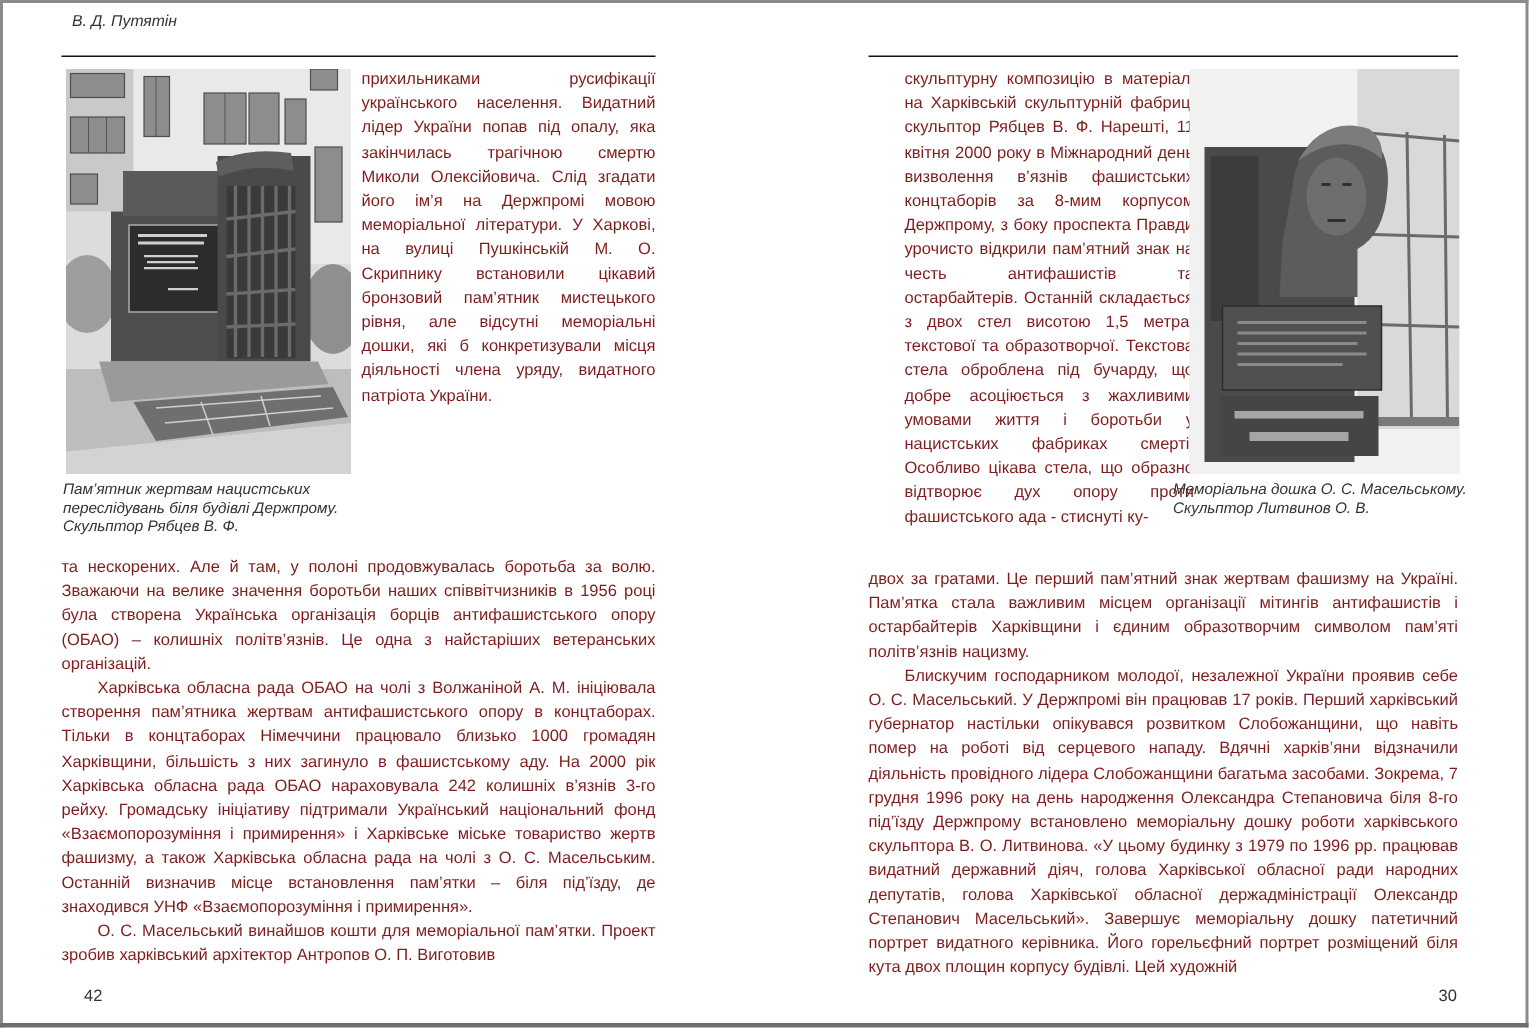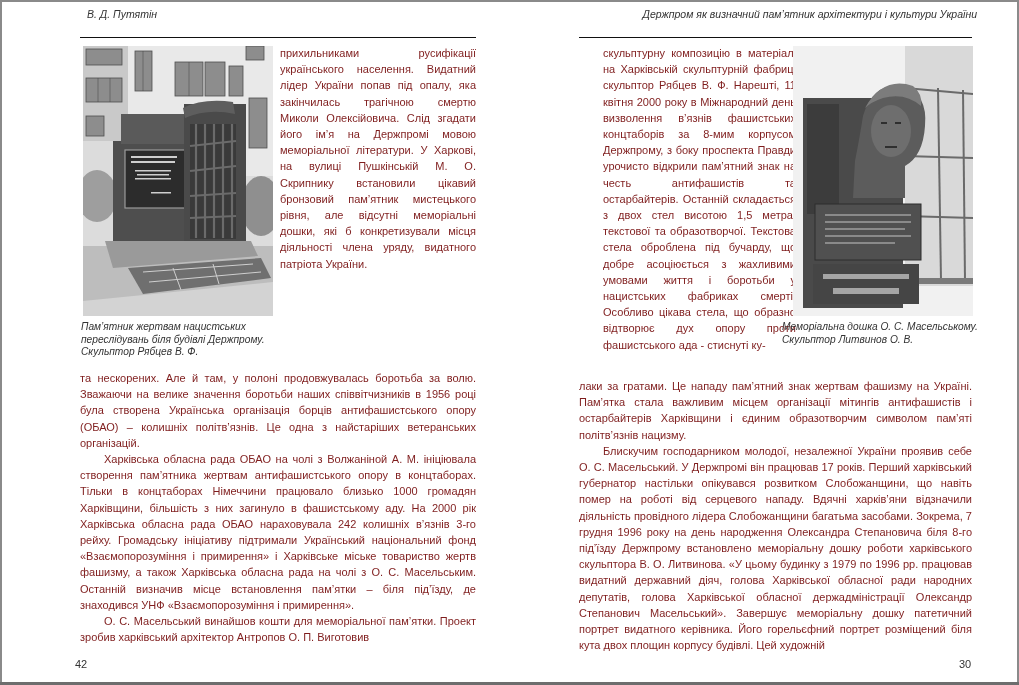--- a/index.html
+++ b/index.html
@@ -9,36 +9,36 @@
     font-family: "Liberation Sans", sans-serif;
     color: #1c1c1c;
     position: relative;
   }
   .frame-top { position: absolute; left: 0; top: 0; width: 1019px; height: 2px; background: #8a8a8a; }
   .frame-bottom { position: absolute; left: 0; top: 682px; width: 1019px; height: 3px; background: #6d6d6d; }
   .frame-left { position: absolute; left: 0; top: 0; width: 2px; height: 685px; background: #8a8a8a; }
   .frame-right { position: absolute; right: 0; top: 0; width: 2px; height: 685px; background: #8a8a8a; }
 
   .page { position: absolute; top: 0; height: 682px; }
-  .page-left { left: 0; width: 509px; margin-left: 39px; }
+  .page-left { left: 0; width: 509px; }
   .page-right { left: 510px; width: 509px; }
 
   .running-head {
     position: absolute; top: 8px;
     font-size: 10.5px; font-style: italic; color: #333;
   }
   .page-left .running-head { left: 48px; }
   .page-right .running-head { right: 42px; }
 
   .rule { position: absolute; top: 37px; height: 1px; background: #111; }
   .page-left .rule { left: 41px; width: 396px; }
   .page-right .rule { left: 69px; width: 393px; }
 
   .folio { position: absolute; top: 658px; font-size: 11px; color: #333; }
-  .page-left .folio { left: 36px; text-align: right; }
+  .page-left .folio { left: 56px; text-align: right; }
   .page-right .folio { left: 449px; }
 
   .text {
     font-size: 11px; line-height: 16.2px;
     text-align: justify; color: #7f1d1d;
   }
   .text p { margin: 0; }
   .indent { text-indent: 24px; }
 
   
@@ -163,21 +163,20 @@
   <div class="lp-full text">
     <p>та нескорених. Але й там, у полоні продовжувалась боротьба за волю. Зважаючи на велике значення боротьби наших співвітчизників в 1956 році була створена Українська організація борців антифашистського опору (ОБАО) – колишніх політв’язнів. Це одна з найстаріших ветеранських організацій.</p>
     <p class="indent">Харківська обласна рада ОБАО на чолі з Волжаніной А. М. ініціювала створення пам’ятника жертвам антифашистського опору в концтаборах. Тільки в концтаборах Німеччини працювало близько 1000 громадян Харківщини, більшість з них загинуло в фашистському аду. На 2000 рік Харківська обласна рада ОБАО нараховувала 242 колишніх в’язнів 3-го рейху. Громадську ініціативу підтримали Український національний фонд «Взаємопорозуміння і примирення» і Харківське міське товариство жертв фашизму, а також Харківська обласна рада на чолі з О. С. Масельським. Останній визначив місце встановлення пам’ятки – біля під’їзду, де знаходився УНФ «Взаємопорозуміння і примирення».</p>
     <p class="indent">О. С. Масельський винайшов кошти для меморіальної пам’ятки. Проект зробив харківський архітектор Антропов О. П. Виготовив</p>
   </div>
 
   <div class="folio">42</div>
 </div>
 
 <div class="page page-right">
-  <div class="running-head">Держпром як визначний пам’ятник архітектури і культури України</div>
   <div class="rule"></div>
 
   <div class="rp-col text">
     <p>скульптурну композицію в матеріалі на Харківській скульптурній фабриці скульптор Рябцев В. Ф. Нарешті, 11 квітня 2000 року в Міжнародний день визволення в’язнів фашистських концтаборів за 8-мим корпусом Держпрому, з боку проспекта Правди урочисто відкрили пам’ятний знак на честь антифашистів та остарбайтерів. Останній складається з двох стел висотою 1,5 метра: текстової та образотворчої. Текстова стела оброблена під бучарду, що добре асоціюється з жахливими умовами життя і боротьби у нацистських фабриках смерті. Особливо цікава стела, що образно відтворює дух опору проти фашистського ада - стиснуті ку-</p>
   </div>
 
   <div class="rp-photo">
     <svg width="180" height="270" viewBox="0 0 180 270">
       <rect x="0" y="0" width="180" height="270" fill="#f1f1f1"></rect>
 
@@ -215,20 +214,20 @@
       <rect x="20" y="218" width="106" height="40" fill="#454545"></rect>
       <g fill="#a5a5a5">
         <rect x="30" y="228" width="86" height="5"></rect>
         <rect x="40" y="242" width="66" height="6"></rect>
       </g>
     </svg>
   </div>
   <div class="rp-caption">Меморіальна дошка О. С. Масельському. Скульптор Литвинов О. В.</div>
 
   <div class="rp-full text">
-    <p>лаки за гратами. Це нападу пам’ятний знак жертвам фашизму на Україні. Пам’ятка стала важливим місцем організації мітингів антифашистів і остарбайтерів Харківщини і єдиним образотворчим символом пам’яті політв’язнів нацизму.</p>
+    <p>двох за гратами. Це перший пам’ятний знак жертвам фашизму на Україні. Пам’ятка стала важливим місцем організації мітингів антифашистів і остарбайтерів Харківщини і єдиним образотворчим символом пам’яті політв’язнів нацизму.</p>
     <p class="indent">Блискучим господарником молодої, незалежної України проявив себе О. С. Масельський. У Держпромі він працював 17 років. Перший харківський губернатор настільки опікувався розвитком Слобожанщини, що навіть помер на роботі від серцевого нападу. Вдячні харків’яни відзначили діяльність провідного лідера Слобожанщини багатьма засобами. Зокрема, 7 грудня 1996 року на день народження Олександра Степановича біля 8-го під’їзду Держпрому встановлено меморіальну дошку роботи харківського скульптора В. О. Литвинова. «У цьому будинку з 1979 по 1996 рр. працював видатний державний діяч, голова Харківської обласної ради народних депутатів, голова Харківської обласної держадміністрації Олександр Степанович Масельський». Завершує меморіальну дошку патетичний портрет видатного керівника. Його горельєфний портрет розміщений біля кута двох площин корпусу будівлі. Цей художній</p>
   </div>
 
   <div class="folio">30</div>
 </div>
 
 <div class="frame-bottom"></div>
 
 </body></html>

